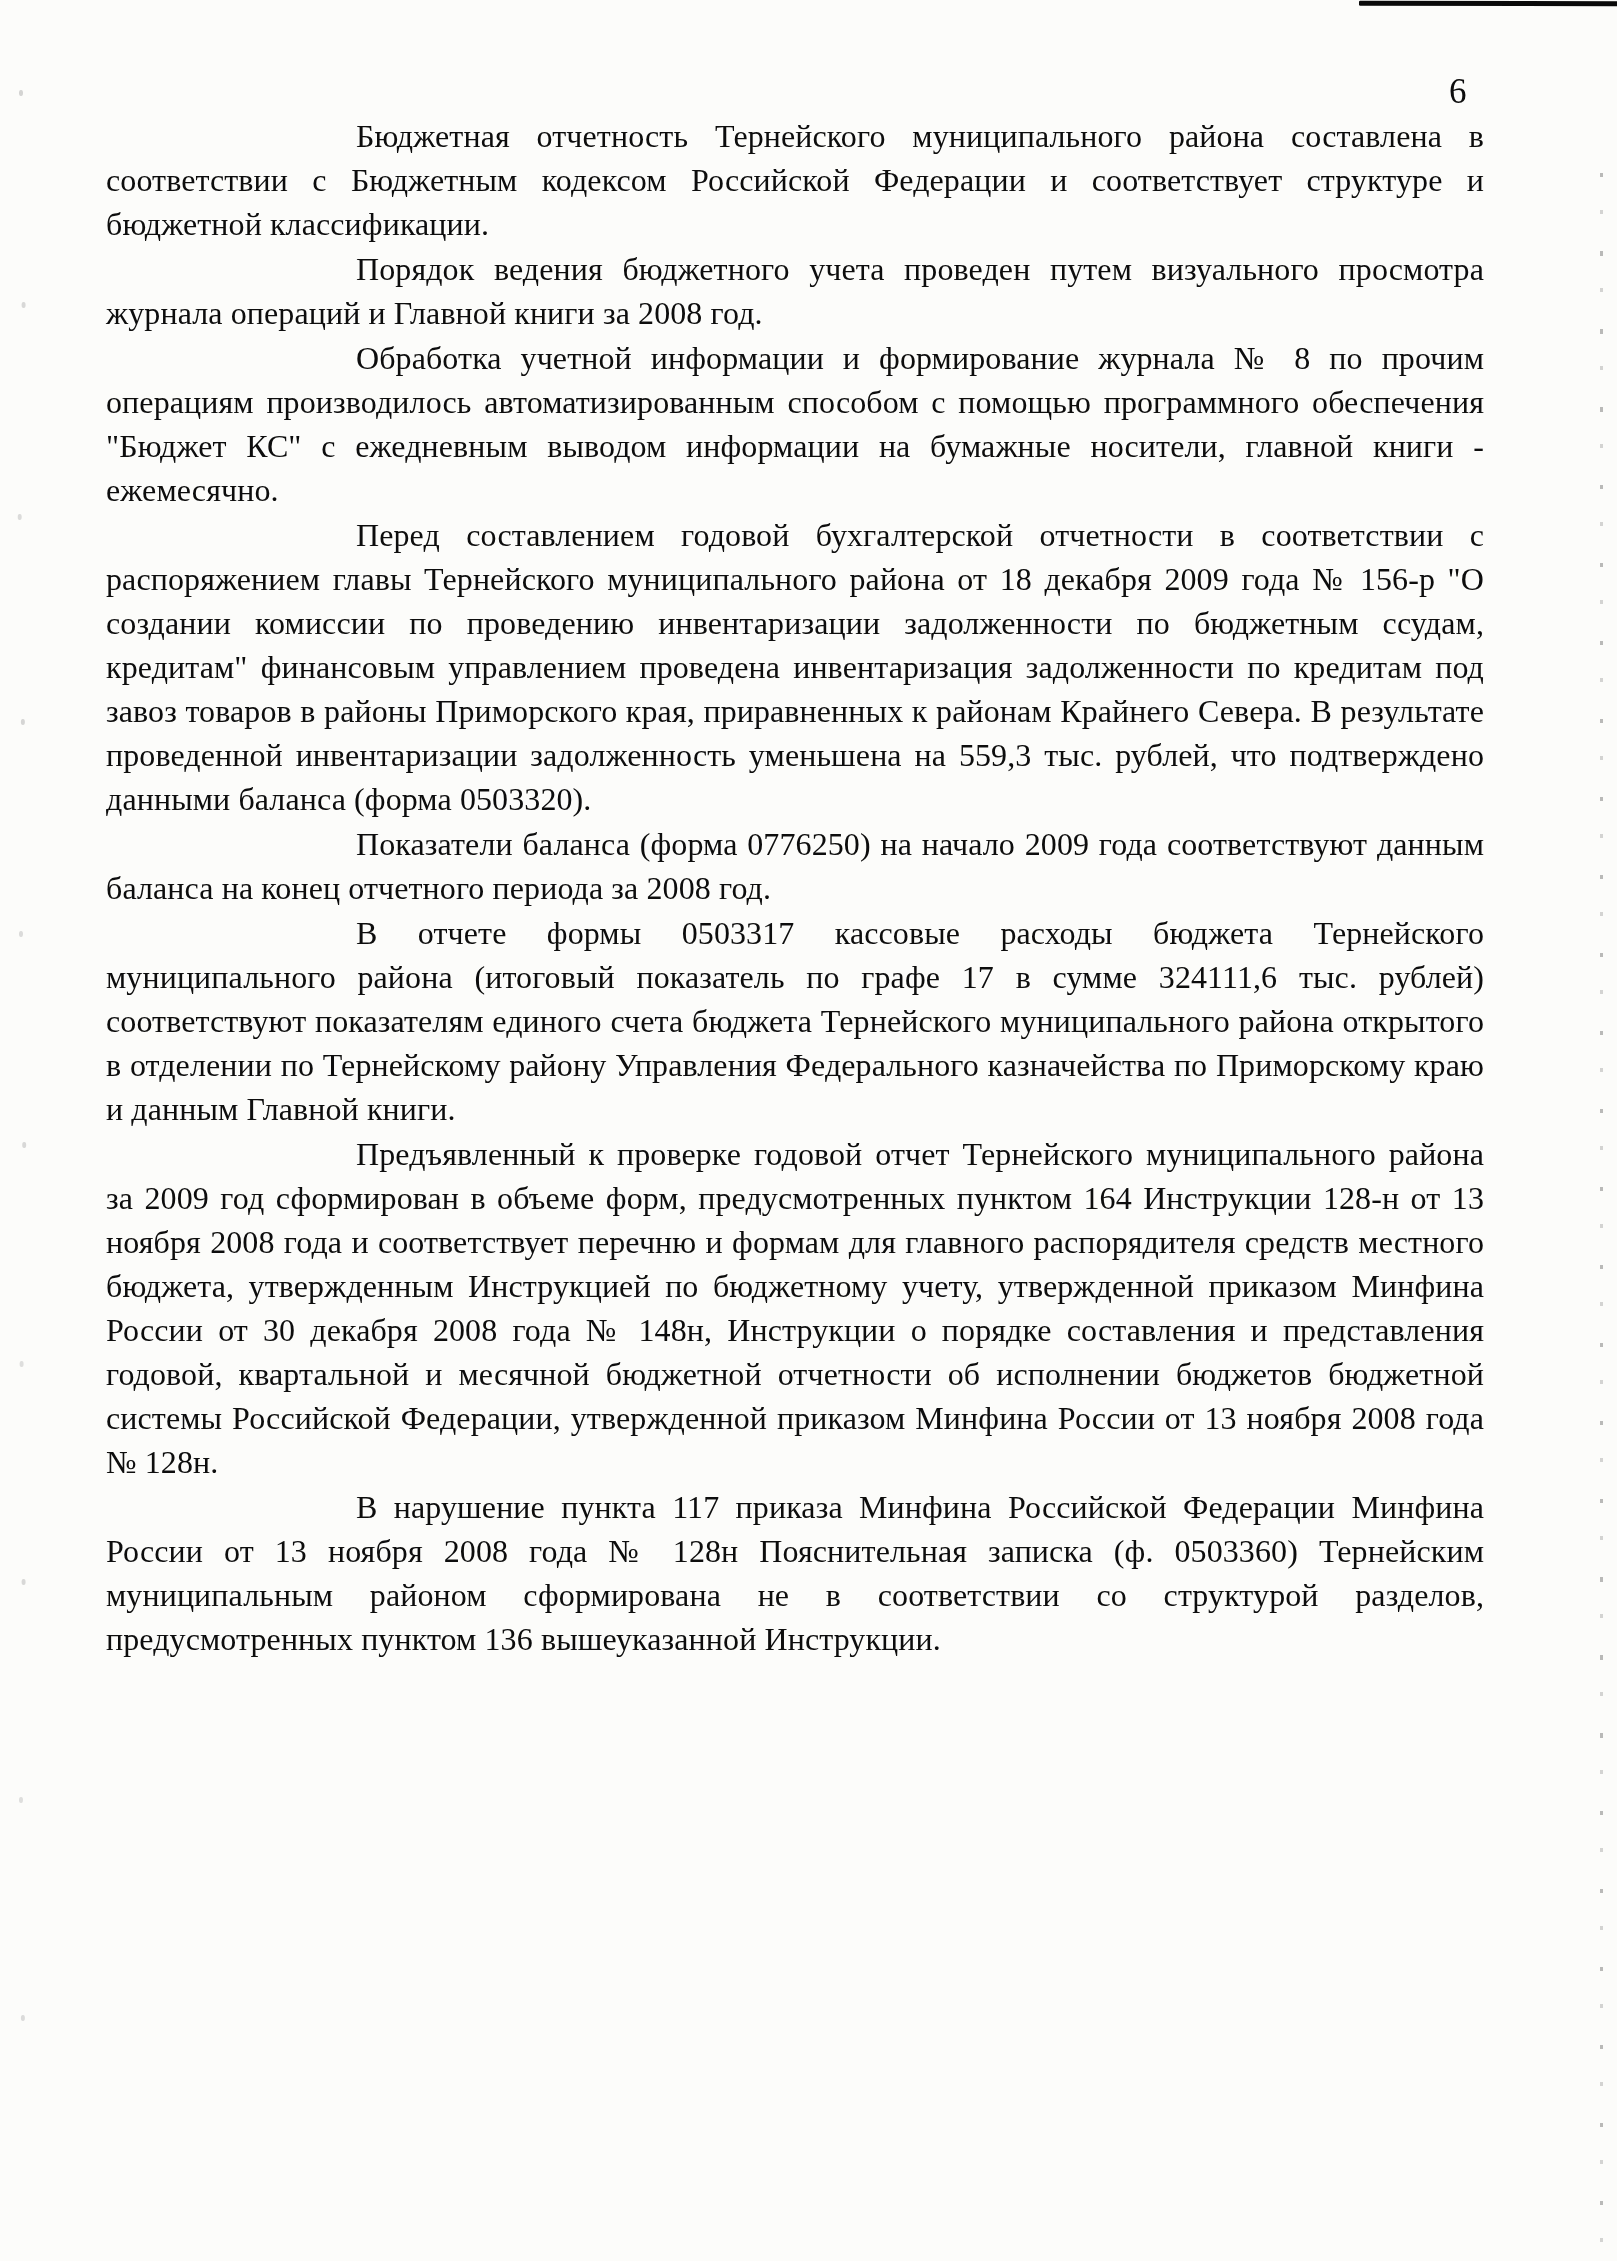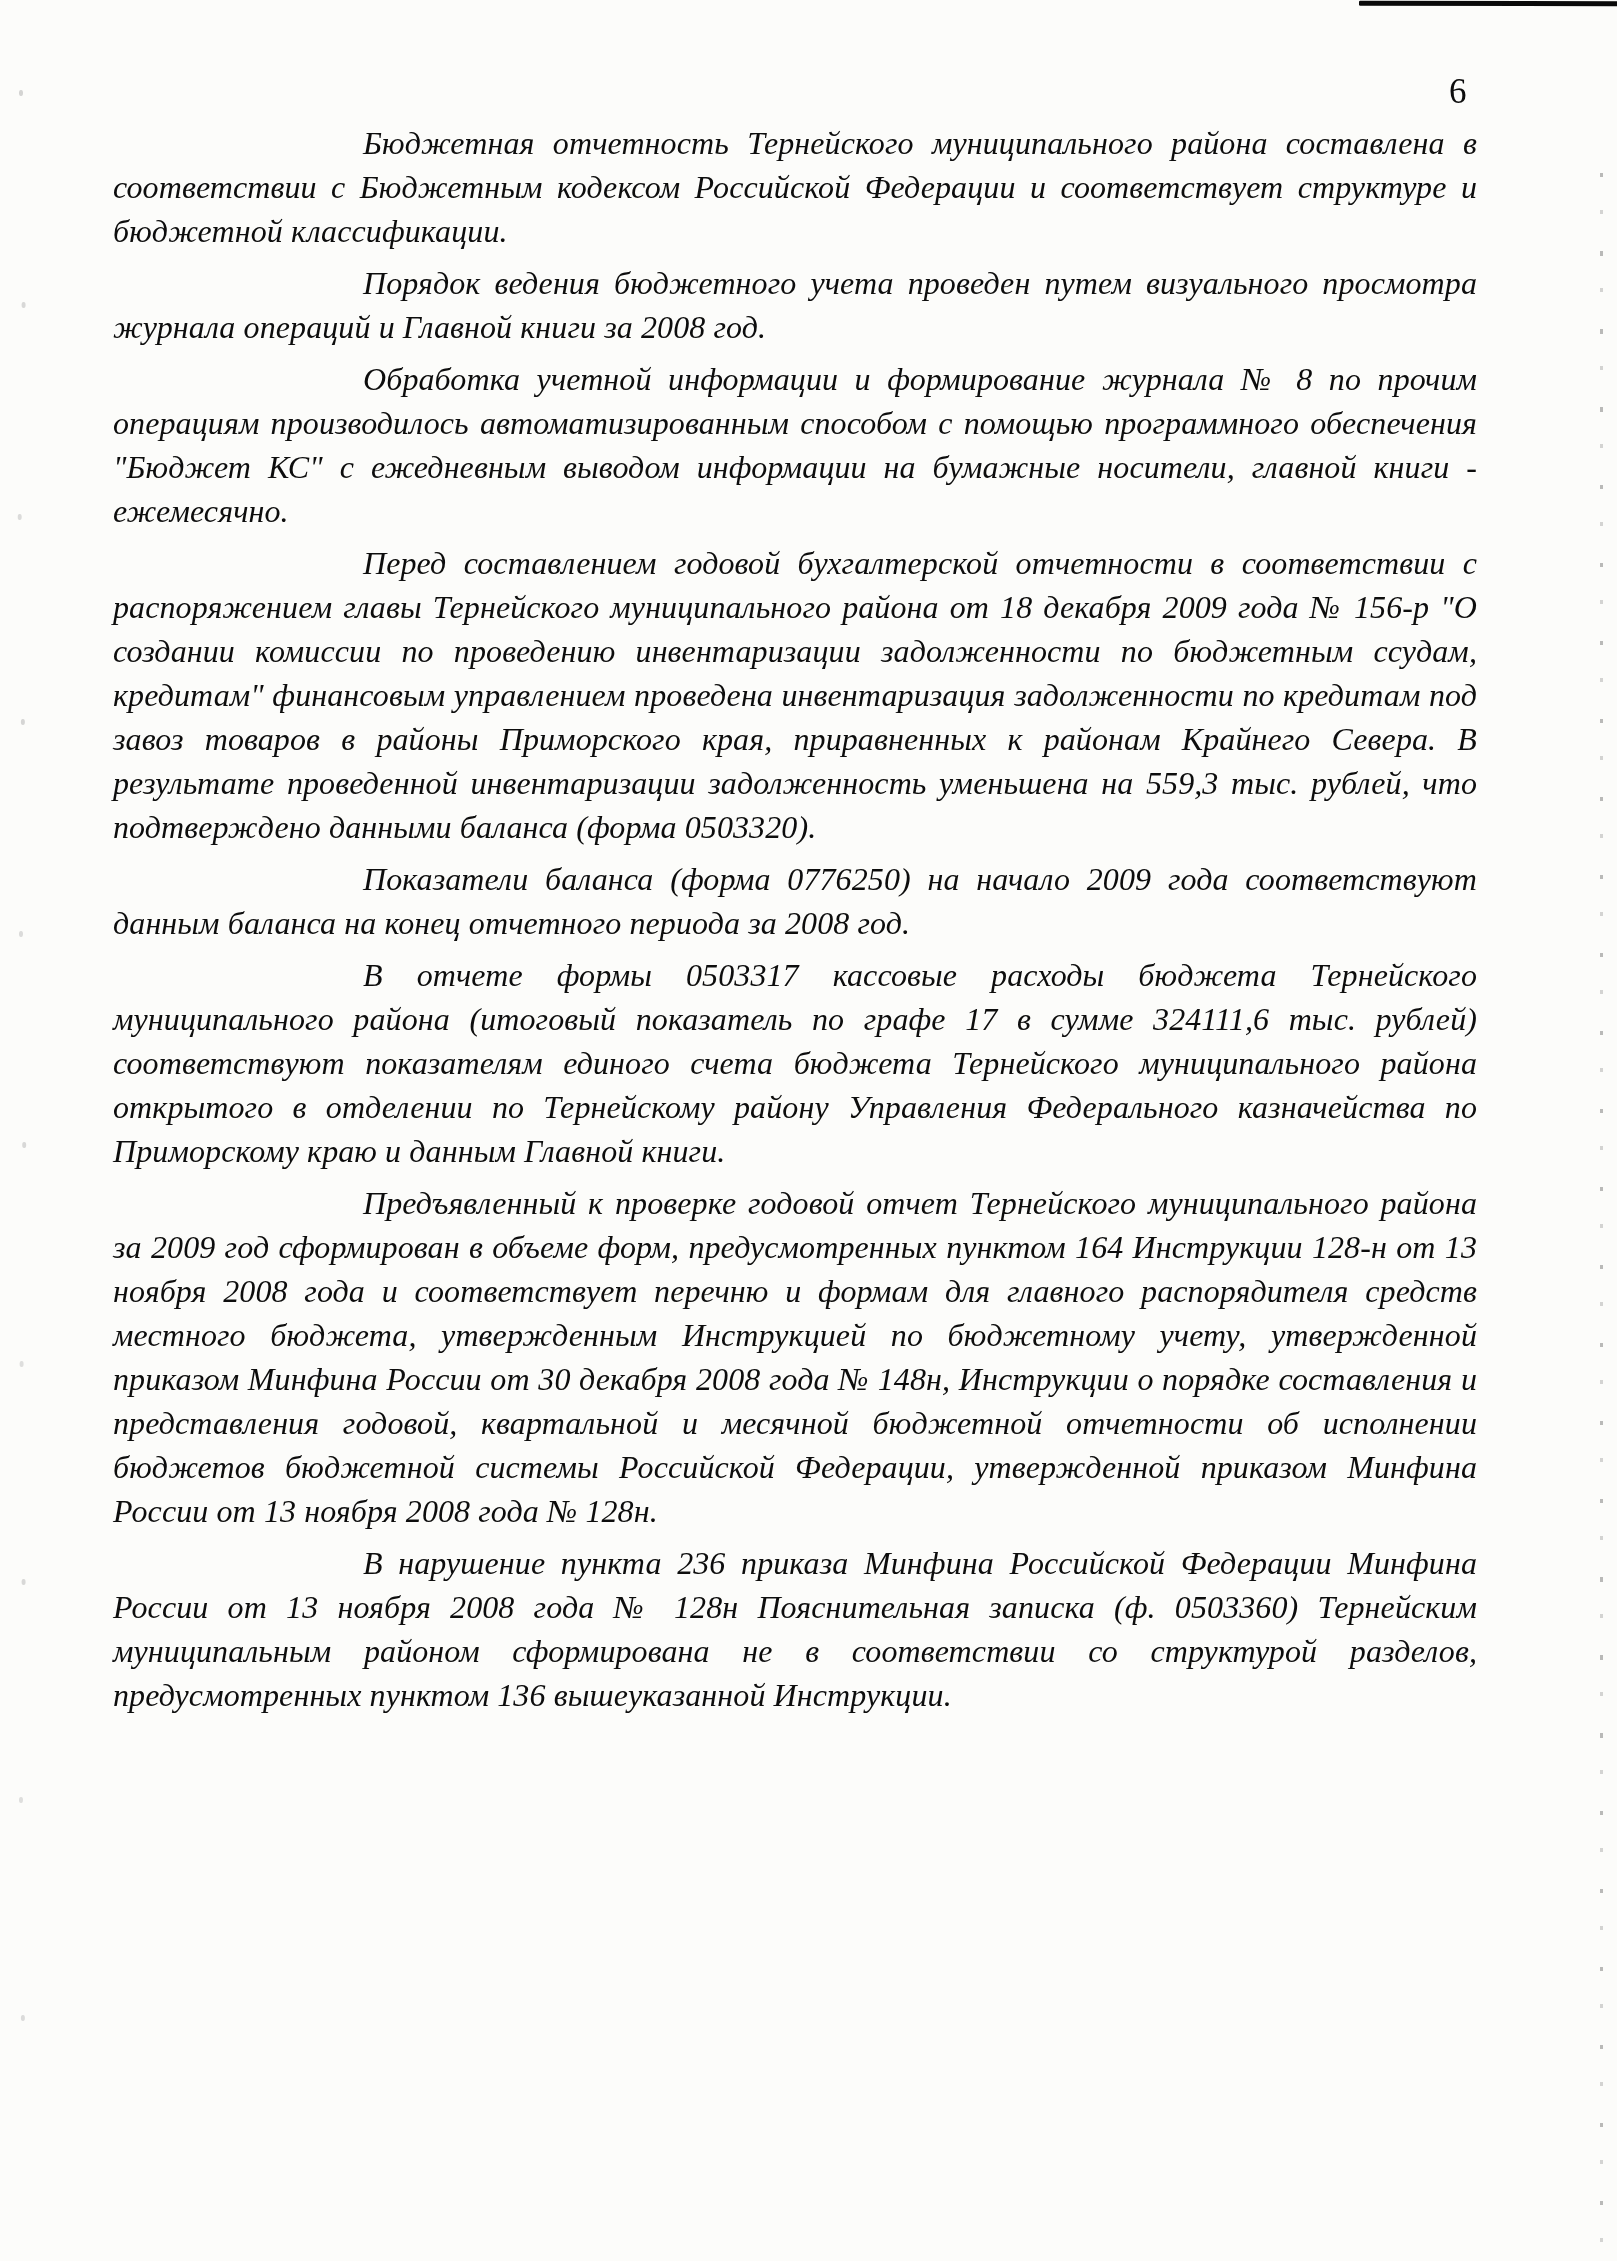--- a/index.html
+++ b/index.html
@@ -75,25 +75,24 @@
     position: absolute;
     top: 113px;
     left: 105px;
     width: 1380px;
     font-size: 32px;
     line-height: 44px;
     text-align: justify;
     letter-spacing: 0.1px;
   }
   .content p {
-    margin: 8px;
+    margin: 1px;
     padding: 0;
     text-indent: 250px;
     text-align: justify;
-    font-style: italic;
   }
 </style>
 </head>
 <body>
 
 <div class="page">
 
   <div class="top-line"></div>
   <div class="right-dots"></div>
   <div class="left-specks"></div>
@@ -101,17 +100,17 @@
   <div class="page-number">6</div>
 
   <main class="content">
     <p>Бюджетная отчетность Тернейского муниципального района составлена в соответствии с Бюджетным кодексом Российской Федерации и соответствует структуре и бюджетной классификации.</p>
     <p>Порядок ведения бюджетного учета проведен путем визуального просмотра журнала операций и Главной книги за 2008 год.</p>
     <p>Обработка учетной информации и формирование журнала № 8 по прочим операциям производилось автоматизированным способом с помощью программного обеспечения "Бюджет КС" с ежедневным выводом информации на бумажные носители, главной книги - ежемесячно.</p>
     <p>Перед составлением годовой бухгалтерской  отчетности в соответствии с распоряжением главы Тернейского муниципального района от 18 декабря 2009 года № 156-р "О создании комиссии по проведению инвентаризации задолженности по бюджетным ссудам, кредитам" финансовым управлением проведена инвентаризация задолженности по кредитам под завоз товаров в районы Приморского края, приравненных к районам Крайнего Севера. В результате проведенной инвентаризации задолженность уменьшена на 559,3 тыс. рублей, что подтверждено данными баланса (форма 0503320).</p>
     <p>Показатели баланса (форма 0776250) на начало 2009 года соответствуют данным баланса на конец отчетного периода за 2008 год.</p>
     <p>В  отчете формы 0503317 кассовые расходы бюджета Тернейского муниципального района (итоговый показатель по графе 17 в сумме 324111,6 тыс. рублей) соответствуют показателям  единого счета бюджета Тернейского муниципального района открытого в отделении по Тернейскому району Управления Федерального казначейства по Приморскому краю и данным Главной книги.</p>
     <p>Предъявленный к проверке годовой отчет Тернейского муниципального района за 2009 год сформирован в объеме форм, предусмотренных пунктом 164 Инструкции 128-н от 13 ноября 2008 года и соответствует перечню и формам для главного распорядителя средств местного бюджета, утвержденным Инструкцией по бюджетному учету, утвержденной приказом Минфина России от 30 декабря 2008 года № 148н, Инструкции о порядке составления и представления годовой, квартальной и месячной бюджетной отчетности об исполнении бюджетов бюджетной системы Российской Федерации, утвержденной приказом Минфина России от 13 ноября 2008 года № 128н.</p>
-    <p>В нарушение пункта 236 приказа Минфина Российской Федерации Минфина России от 13 ноября 2008 года № 128н Пояснительная записка (ф. 0503360) Тернейским муниципальным районом сформирована не в соответствии со структурой разделов, предусмотренных пунктом 136 вышеуказанной Инструкции.</p>
+    <p>В нарушение пункта 117 приказа Минфина Российской Федерации Минфина России от 13 ноября 2008 года № 128н Пояснительная записка (ф. 0503360) Тернейским муниципальным районом сформирована не в соответствии со структурой разделов, предусмотренных пунктом 136 вышеуказанной Инструкции.</p>
   </main>
 
 </div>
 
 
 </body></html>

